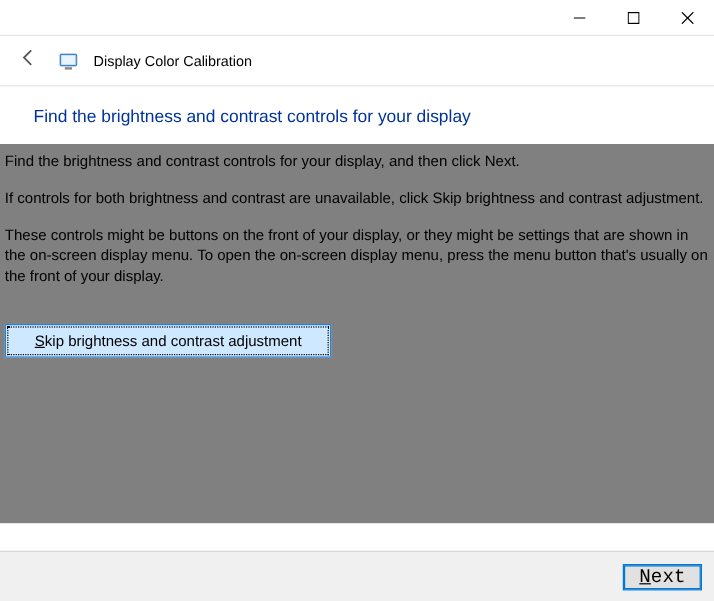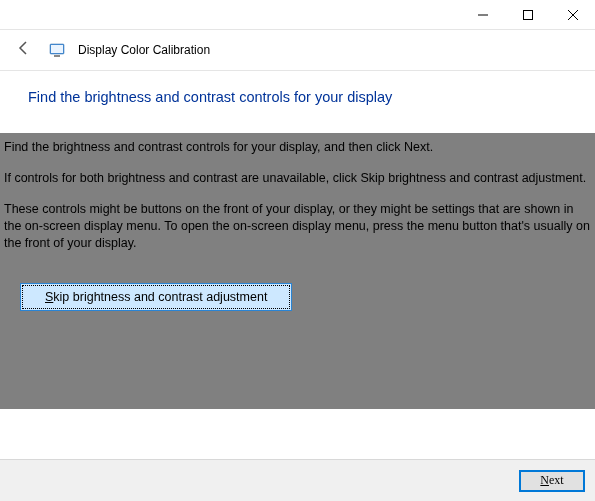--- a/index.html
+++ b/index.html
@@ -47,42 +47,41 @@
       align-items: center;
       justify-content: center;
     }
     .app-title {
       font-size: 12px;
       color: #000;
     }
     .heading {
       color: #003399;
       font-size: 14.5px;
-      padding: 18px 28px 28px 28px;
+      padding: 18px 28px 14px 28px;
       font-weight: 400;
     }
     .content-gray {
       background: #808080;
       color: #000;
       padding: 6px 4px 4px 4px;
       font-size: 12.5px;
       line-height: 1.35;
-      height: 276px;
+      height: 316px;
     }
     .content-gray p {
       margin-bottom: 14px;
     }
     .skip-btn {
       background: #cde8ff;
       border: 1px solid #2a84d4;
       outline: 1px dotted #000;
       outline-offset: -3px;
       padding: 6px 24px;
       margin-top: 18px;
-      margin-left: 16px;
       font-size: 12.5px;
       font-family: inherit;
       display: inline-block;
     }
     .skip-btn .underline { text-decoration: underline; }
     .footer {
       position: absolute;
       bottom: 0;
       left: 0;
       right: 0;
@@ -91,22 +90,22 @@
       border-top: 1px solid #d8d8d8;
       display: flex;
       justify-content: flex-end;
       align-items: center;
       padding-right: 10px;
       gap: 6px;
     }
     .footer-btn {
       min-width: 66px;
       height: 22px;
-      font-family: Liberation Serif, serif;
-      font-size: 12px;
+      font-family: Liberation Mono, monospace;
+      font-size: 16px;
       border: 1px solid #adadad;
       background: #e1e1e1;
       padding: 0 10px;
     }
     .footer-btn.primary {
       border: 1px solid #0078d7;
       background: #e1e1e1;
       box-shadow: inset 0 0 0 1px #0078d7;
     }
     .watermark {

